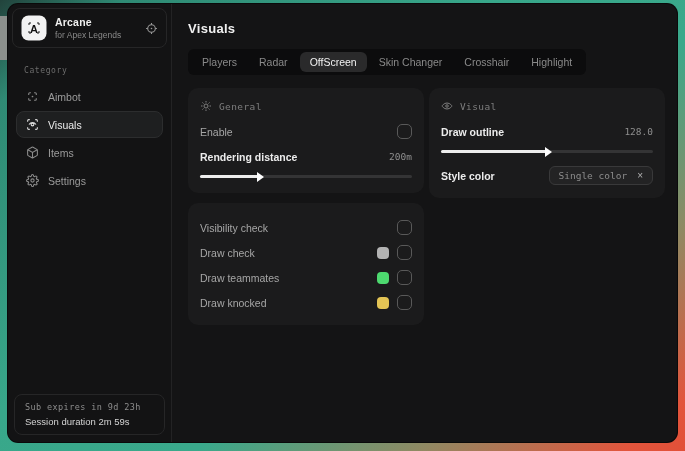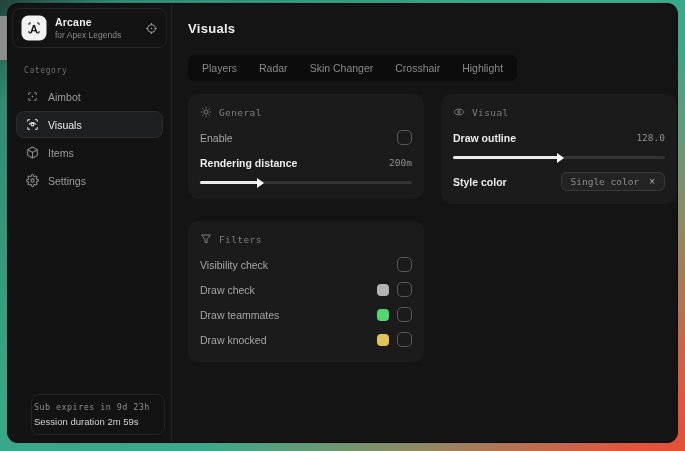--- a/index.html
+++ b/index.html
@@ -35,41 +35,41 @@
   .sb-item {
     display:flex; align-items:center; gap:9px; padding:0 9px; height:27px;
     color:#9b9b9b; font-size:10.5px; border-radius:8px; margin-bottom:1px;
     border:1px solid transparent; cursor:pointer;
   }
   .sb-item .sb-ic { display:flex; align-items:center; color:#8b8b8b; }
   .sb-item.active { background:#1e1f20; border-color:#2c2d2e; color:#ececec; }
   .sb-item.active .sb-ic { color:#dcdcdc; }
 
   .sb-footer {
-    position:absolute; left:23px; right:6px; bottom:7px;
-    border:1px solid #262627; border-radius:8px; padding:7px 2px;
+    position:absolute; left:6px; right:6px; bottom:7px;
+    border:1px solid #262627; border-radius:8px; padding:7px 10px;
   }
   .sb-foot-line1 { color:#8d8d8d; font-size:8.5px; letter-spacing:.4px; }
   .sb-foot-line2 { color:#d4d4d4; font-size:9.5px; margin-top:4px; }
 
   
   .main { flex:1; padding:17px 16px; position:relative; }
   .page-title { color:#f0f0f0; font-size:13px; font-weight:bold; letter-spacing:.3px; }
 
   .tabbar {
-    margin-top:19px; display:inline-flex; align-items:center; gap:2px;
+    margin-top:13px; display:inline-flex; align-items:center; gap:2px;
     background:#0c0c0d; border-radius:6px; padding:3px 4px;
   }
   .tab {
     color:#8a8a8a; font-size:10.5px; padding:4px 10px; border-radius:6px;
     cursor:pointer; white-space:nowrap;
   }
   .tab.active { background:#2a2a2b; color:#f2f2f2; }
 
-  .cards { margin-top:13px; display:grid; grid-template-columns:236px 236px; gap:17px; align-items:start; }
+  .cards { margin-top:13px; display:grid; grid-template-columns:236px 236px; gap:5px; align-items:start; }
   .card { background:#1b1b1c; border-radius:10px; padding:10px 12px 12px 12px; }
   .card-head { display:flex; align-items:center; gap:7px; color:#7e7e7e; font-size:9.5px; letter-spacing:.4px; margin:2px 0 9px 0; }
   .card-head .h-ic { display:flex; align-items:center; color:#7e7e7e; }
 
   .row { display:flex; align-items:center; justify-content:space-between; min-height:21px; margin-top:4px; }
   .lbl-muted { color:#a6a6a6; font-size:10.5px; }
   .lbl-strong { color:#ececec; font-size:10.5px; font-weight:bold; }
   .val { color:#8f8f8f; font-size:9.5px; }
 
   .checkbox {
@@ -177,20 +177,21 @@
       <div class="sb-foot-line2">Session duration 2m 59s</div>
     </div>
   </div>
 
   <div class="main">
     <div class="page-title">Visuals</div>
 
     <div class="tabbar">
       <div class="tab">Players</div>
       <div class="tab">Radar</div>
+      <div class="tab active">OffScreen</div>
       <div class="tab">Skin Changer</div>
       <div class="tab">Crosshair</div>
       <div class="tab">Highlight</div>
     </div>
 
     <div class="cards">
 
       <div class="card">
         <div class="card-head mono">
           <span class="h-ic">
@@ -244,28 +245,20 @@
         <div class="row" style="margin-top:9px">
           <span class="lbl-strong">Style color</span>
           <span class="pill">
             <span class="pill-text mono">Single color</span>
             <span class="pill-x">×</span>
           </span>
         </div>
       </div>
 
       <div class="card">
-        <div class="card-head mono">
-          <span class="h-ic">
-            <svg width="12" height="12" viewBox="0 0 24 24" fill="none" stroke="currentColor" stroke-width="2">
-              <path d="M3 4h18l-7 8.5V20l-4-2v-5.5L3 4z"></path>
-            </svg>
-          </span>
-          <span>Filters</span>
-        </div>
 
         <div class="row">
           <span class="lbl-muted">Visibility check</span>
           <span class="right-group">
             <span class="checkbox"></span>
           </span>
         </div>
 
         <div class="row">
           <span class="lbl-muted">Draw check</span>

